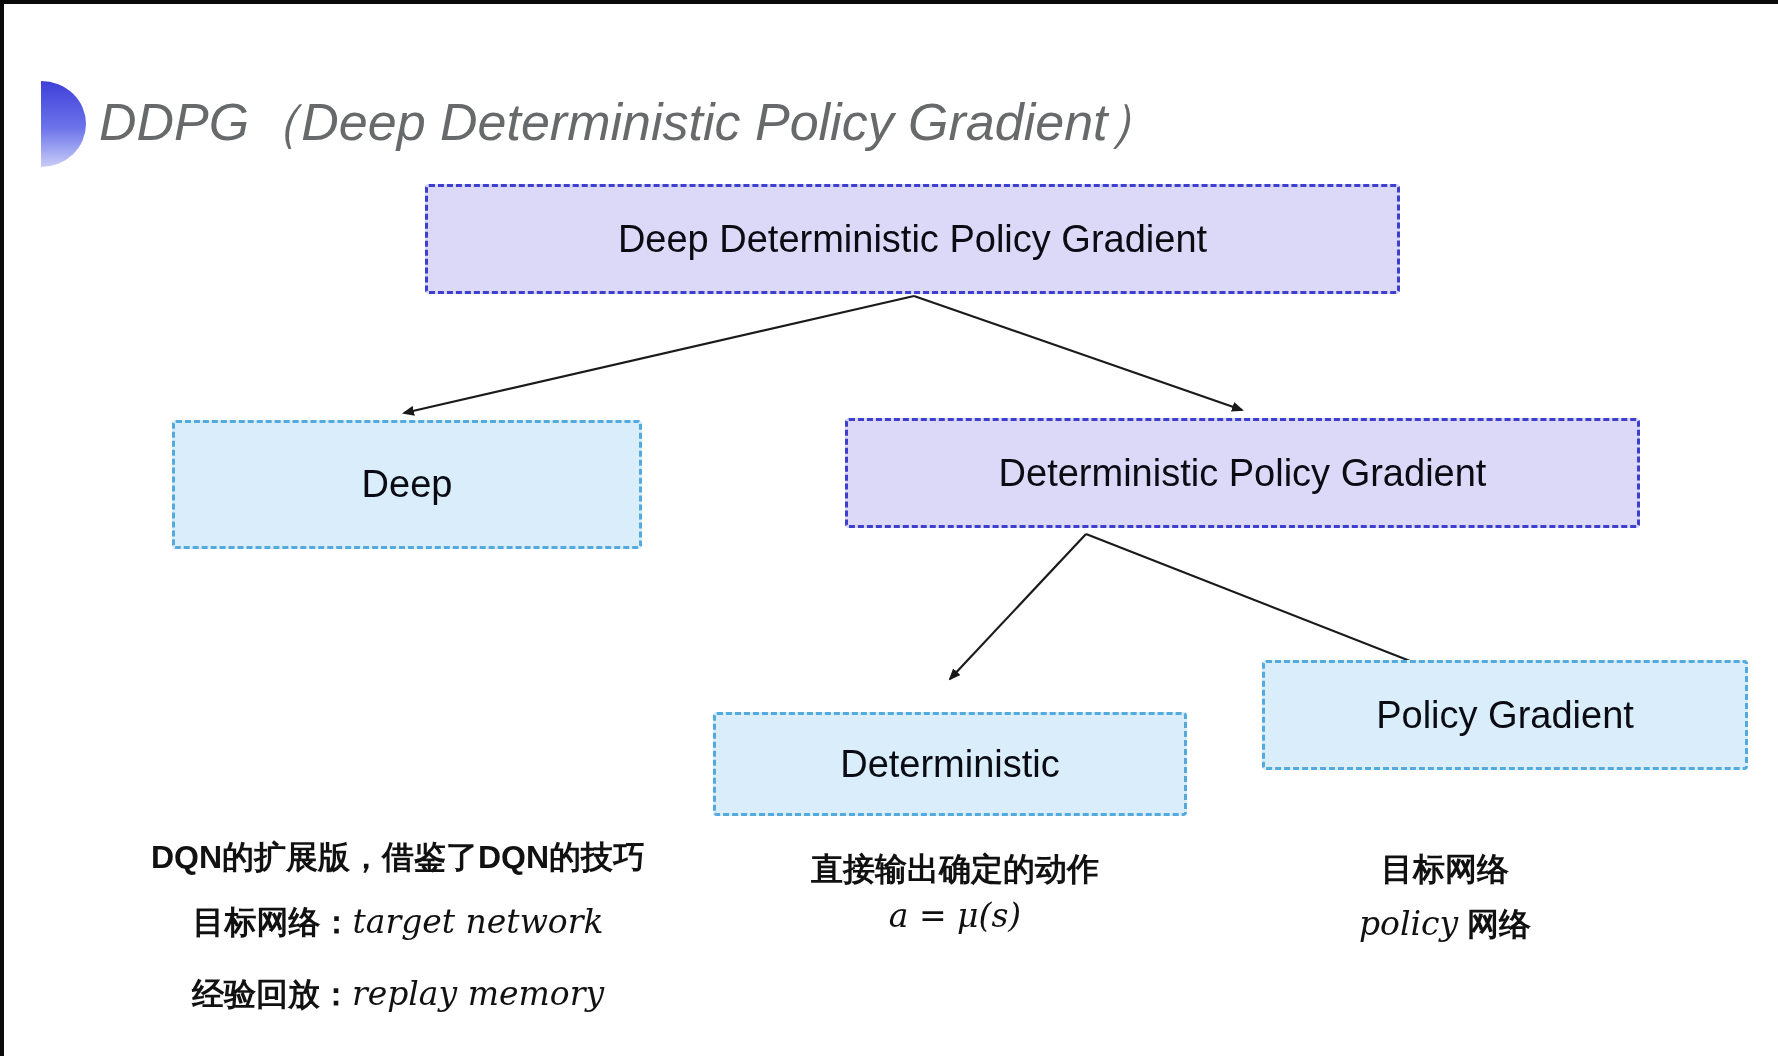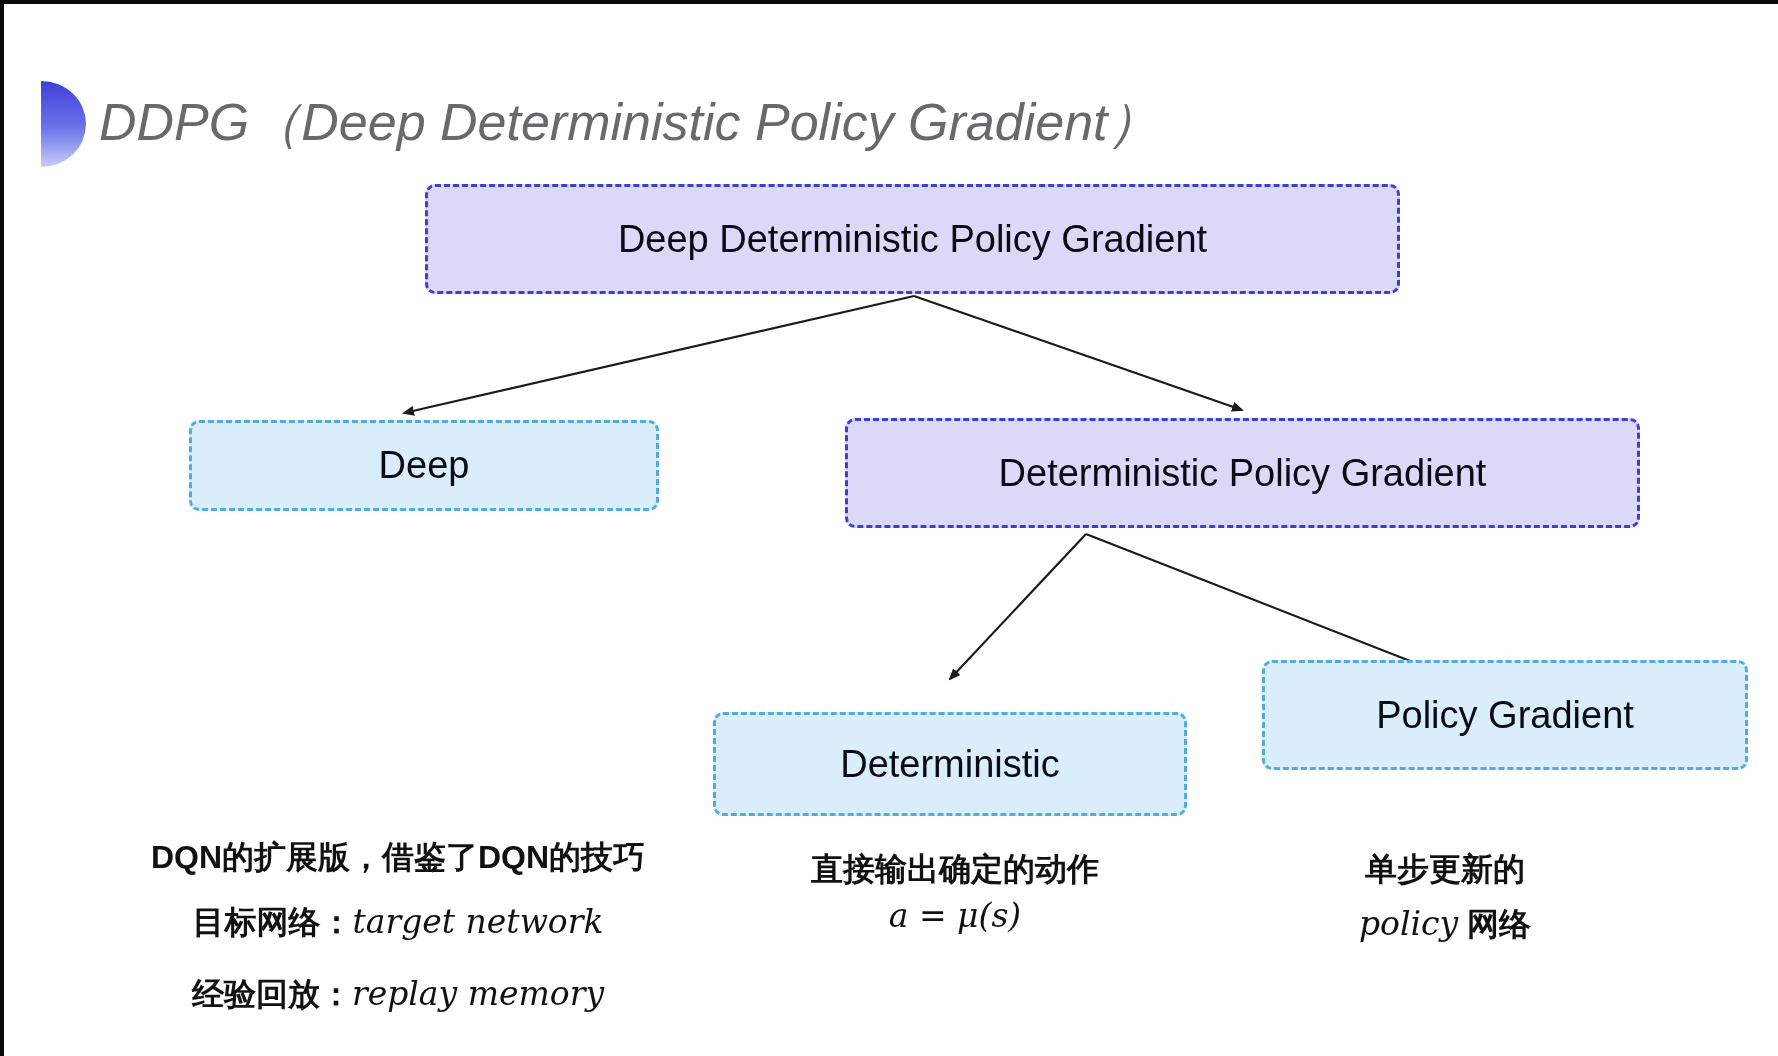--- a/index.html
+++ b/index.html
@@ -45,38 +45,38 @@
     white-space: nowrap;
     font-style: italic;
   }
 
   
   .node {
     position: absolute;
     display: flex;
     align-items: center;
     justify-content: center;
-    border-radius: 10px;
+    border-radius: 4px;
     box-sizing: border-box;
     font-size: 38px;
     font-weight: 500;
     color: #0b0b14;
     text-align: center;
     white-space: nowrap;
   }
   .node.purple {
     background: #dbd9f7;
     border: 3px dashed #3e3ecf;
   }
   .node.blue {
     background: #d9edfb;
     border: 3px dashed #55aadd;
   }
   #node-root          { left: 425px;  top: 184px; width: 975px; height: 110px; }
-  #node-deep          { left: 189px;  top: 420px; width: 470px; height: 91px; }
+  #node-deep          { left: 172px;  top: 420px; width: 470px; height: 129px; }
   #node-dpg           { left: 845px;  top: 418px; width: 795px; height: 110px; }
   #node-deterministic { left: 713px;  top: 684px; width: 474px; height: 104px; margin-top: 28px; }
   #node-pg            { left: 1262px; top: 660px; width: 486px; height: 110px; }
 
   
   .edges {
     position: absolute;
     left: 0; top: 0;
     width: 1778px; height: 1056px;
     pointer-events: none;
@@ -166,20 +166,20 @@
       <span>经验回放：</span><span class="math gap">replay memory</span>
     </div>
   </div>
 
   <div class="note" id="note-deterministic">
     <div class="note-line l1">直接输出确定的动作</div>
     <div class="note-line l2 math">a = μ(s)</div>
   </div>
 
   <div class="note" id="note-pg">
-    <div class="note-line l1">单步更新的</div>
+    <div class="note-line l1">目标网络</div>
     <div class="note-line l2">
       <span class="math">policy</span>
       <span class="cjk-after">网络</span>
     </div>
   </div>
 
 </div>
 
 </body></html>

